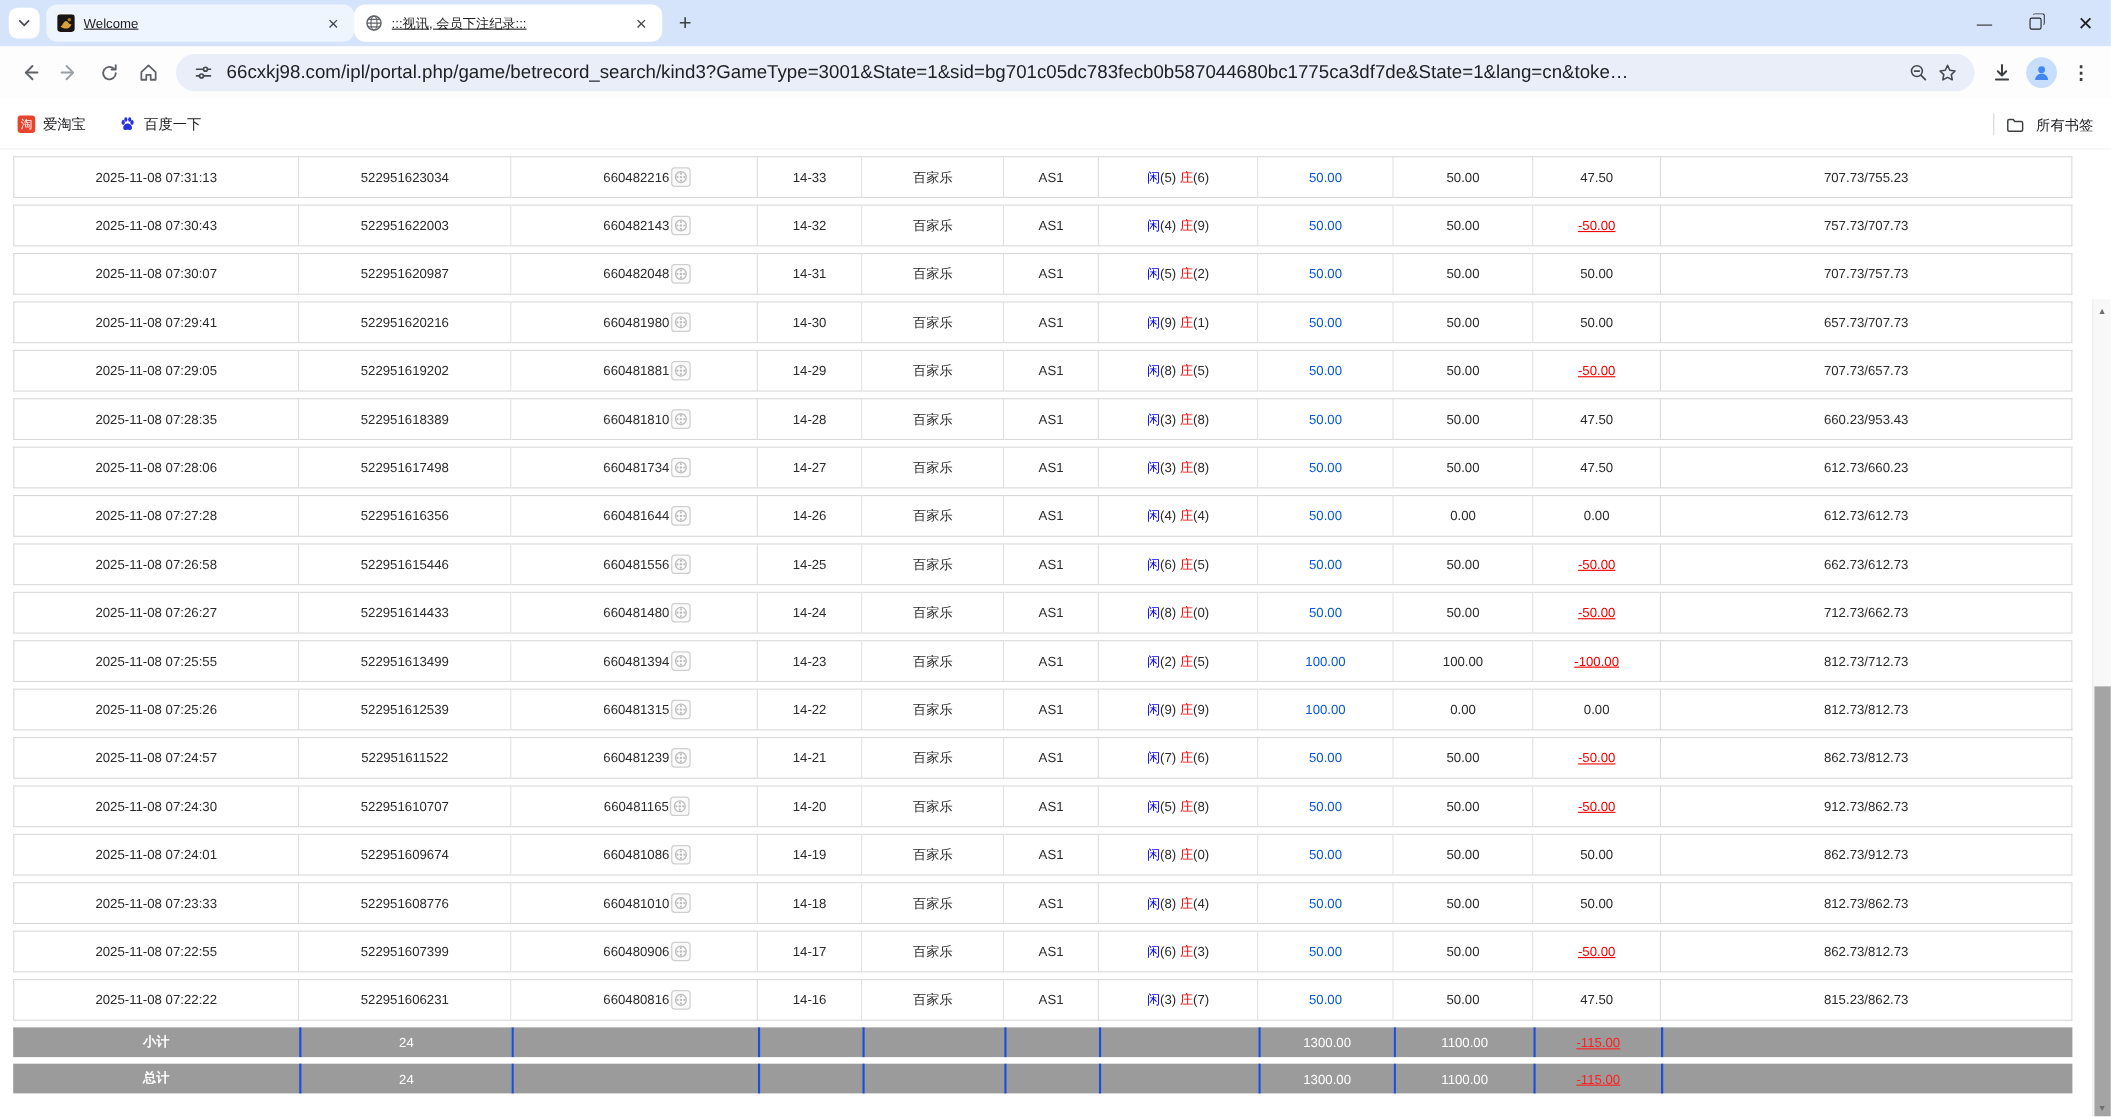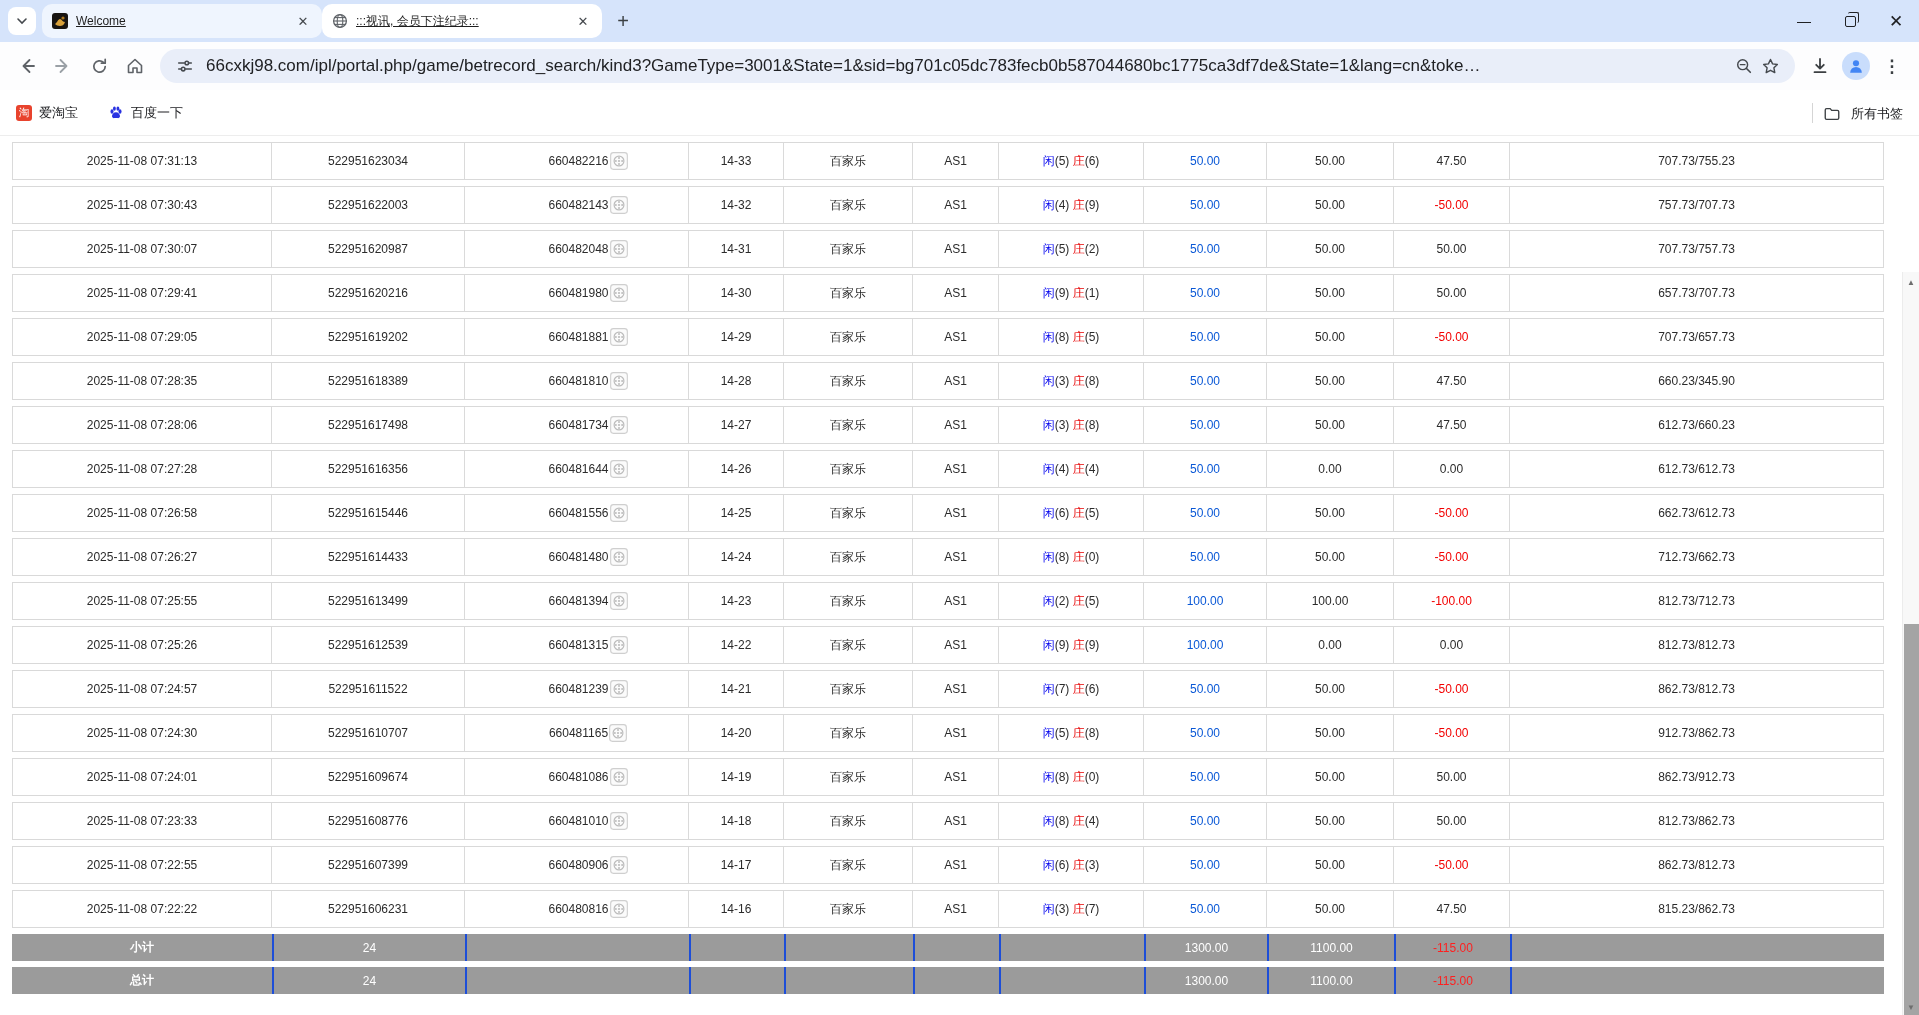--- a/index.html
+++ b/index.html
@@ -36,21 +36,21 @@
   .bm-taobao { width:16px; height:16px; border-radius:3px; background:#e8432d; color:#fff; font-size:10.5px; display:flex; align-items:center; justify-content:center; }
   .bm-right { margin-left:auto; display:flex; align-items:flex-end; gap:10px; }
   .bm-divider { width:1px; height:20px; background:#d5d5d5; }
   
   .content { position:absolute; left:0; right:0; top:136px; bottom:0; background:#fff; overflow:hidden; }
   table.bets { border-collapse:separate; border-spacing:0 6px; margin:0 0 0 12px; width:1872px; table-layout:fixed; font-size:12px; color:#2b2b2b; }
   table.bets td { text-align:center; height:38px; padding:0; }
   tr.bodyrow td { background:#fff; border-top:1px solid #d9d9d9; border-bottom:1px solid #d9d9d9; border-right:1px solid #dadada; }
   tr.bodyrow td:first-child { border-left:1px solid #dadada; }
   .amt-blue { color:#0a58d6; }
-  .neg { color:#f20000; }
+  .neg { color:#f20000;text-decoration:underline; }
   .res-p { color:#0000ee; }
   .res-b { color:#e60000; }
   .res-n { color:#2b2b2b; }
   .gameid-wrap { display:inline-flex; align-items:center; gap:0;margin-left:24px; }
   .vicon { display:inline-flex; width:20px; height:20px; }
   tr.footrow td { background:#9b9b9b; color:#fff; height:27px; border-left:2px solid #1d4ed8; }
   tr.footrow td:first-child { border-left:none;font-weight:bold; }
   tr.footrow td.neg { color:#ff1f1f; }
   
   .scrollbar { position:absolute; top:136px; right:0; bottom:0; width:17px; background:#f8f8f8; border-left:1px solid #ececec; }
@@ -358,21 +358,21 @@
                 </svg>
               </span>
             </span></td>
           <td>14-28</td>
           <td>百家乐</td>
           <td>AS1</td>
           <td><span class="res-p">闲</span><span class="res-n">(3) </span><span class="res-b">庄</span><span class="res-n">(8)</span></td>
           <td class="amt-blue">50.00</td>
           <td>50.00</td>
           <td>47.50</td>
-          <td>660.23/345.90</td>
+          <td>660.23/953.43</td>
         </tr>
         <tr class="bodyrow">
           <td>2025-11-08 07:28:06</td>
           <td>522951617498</td>
           <td><span class="gameid-wrap">
               <span>660481734</span>
               <span class="vicon">
                 <svg width="20" height="20" viewBox="0 0 18 18">
                   <rect x="1.5" y="1.5" width="15" height="15" rx="2.5" fill="#fbfbfb" stroke="#cfcfcf"></rect>
                   <circle cx="9" cy="9" r="4.4" fill="none" stroke="#bdbdbd" stroke-width="1.1"></circle>

